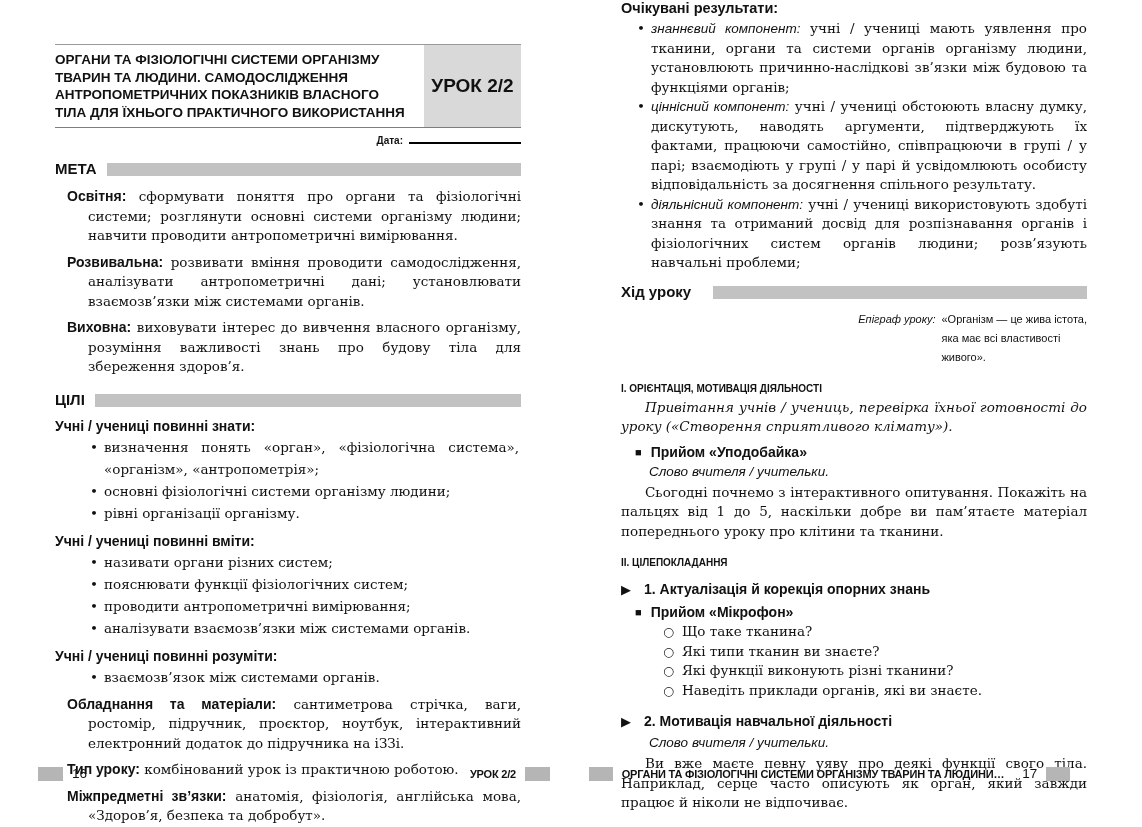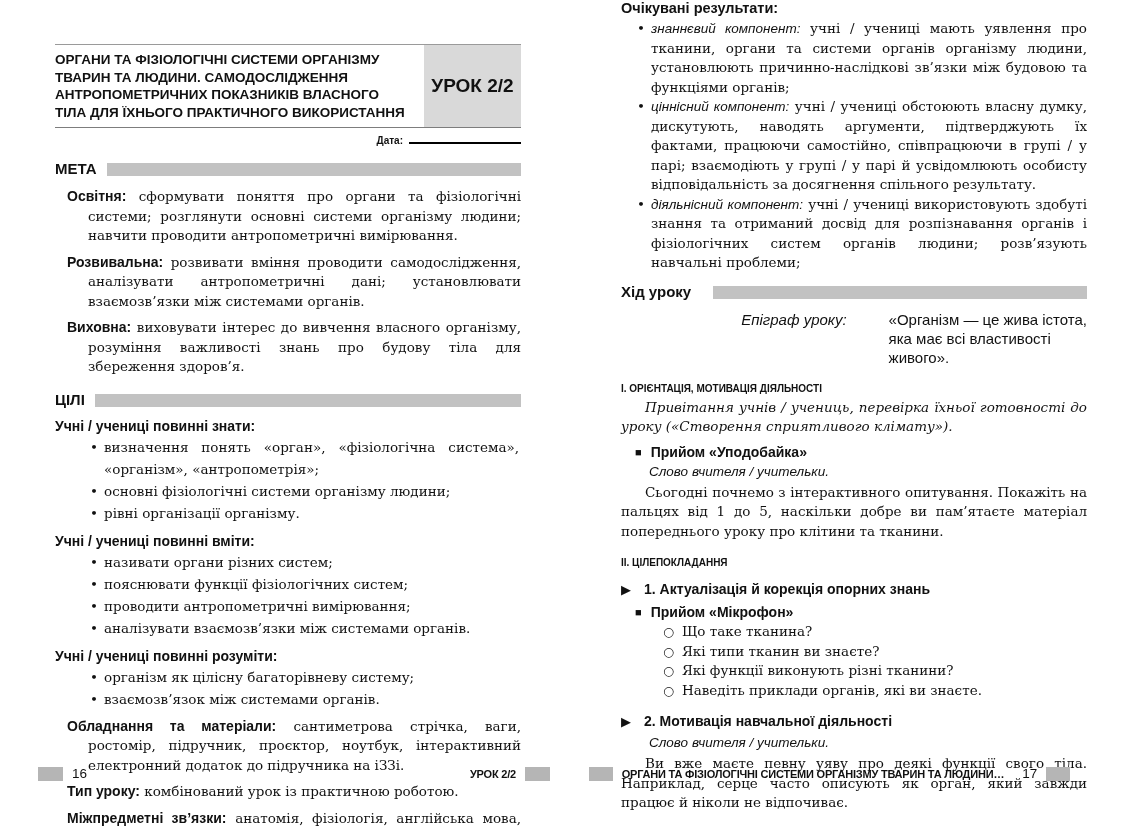--- a/index.html
+++ b/index.html
@@ -84,21 +84,21 @@
   ul.result-list li::before { content:"•"; position:absolute; left:-14px; }
   .lead {
     font-family:"Liberation Sans", sans-serif;
     font-style:italic; font-size:13.5px;
   }
 
   .epigraph {
     display:flex; justify-content:flex-end;
     margin:10px 0 6px;
     font-family:"Liberation Sans", sans-serif;
-    font-size:15px; line-height:19px;gap:36px;
+    font-size:11px; line-height:19px;
   }
   .epigraph-label { font-style:italic; margin-right:6px; white-space:nowrap; }
   .section-heading {
     font-family:"Liberation Sans", sans-serif;
     font-weight:bold; font-size:10px;
     text-transform:uppercase; margin:16px 0 4px;
   }
   .para {
     font-size:13.5px; line-height:19.5px;
     text-align:justify; text-indent:24px; margin:2px 0;
@@ -180,21 +180,20 @@
   <div class="group-label">Учні / учениці повинні вміти:</div>
   <ul class="dots">
     <li>називати органи різних систем;</li>
     <li>пояснювати функції фізіологічних систем;</li>
     <li>проводити антропометричні вимірювання;</li>
     <li>аналізувати взаємозв’язки між системами органів.</li>
   </ul>
 
   <div class="group-label">Учні / учениці повинні розуміти:</div>
   <ul class="dots">
-    <li>організм як цілісну багаторівневу систему;</li>
     <li>взаємозв’язок між системами органів.</li>
   </ul>
 
   <p class="hang"><span class="lbl">Обладнання та матеріали:</span> <span>сантиметрова стрічка, ваги, ростомір, підручник, проєктор, ноутбук, інтерактивний електронний додаток до підручника на іЗЗі.</span></p>
   <p class="hang"><span class="lbl">Тип уроку:</span> <span>комбінований урок із практичною роботою.</span></p>
   <p class="hang"><span class="lbl">Міжпредметні зв’язки:</span> <span>анатомія, фізіологія, англійська мова, «Здоров’я, безпека та добробут».</span></p>
 
 </div>
 
 <div class="page page-right">

